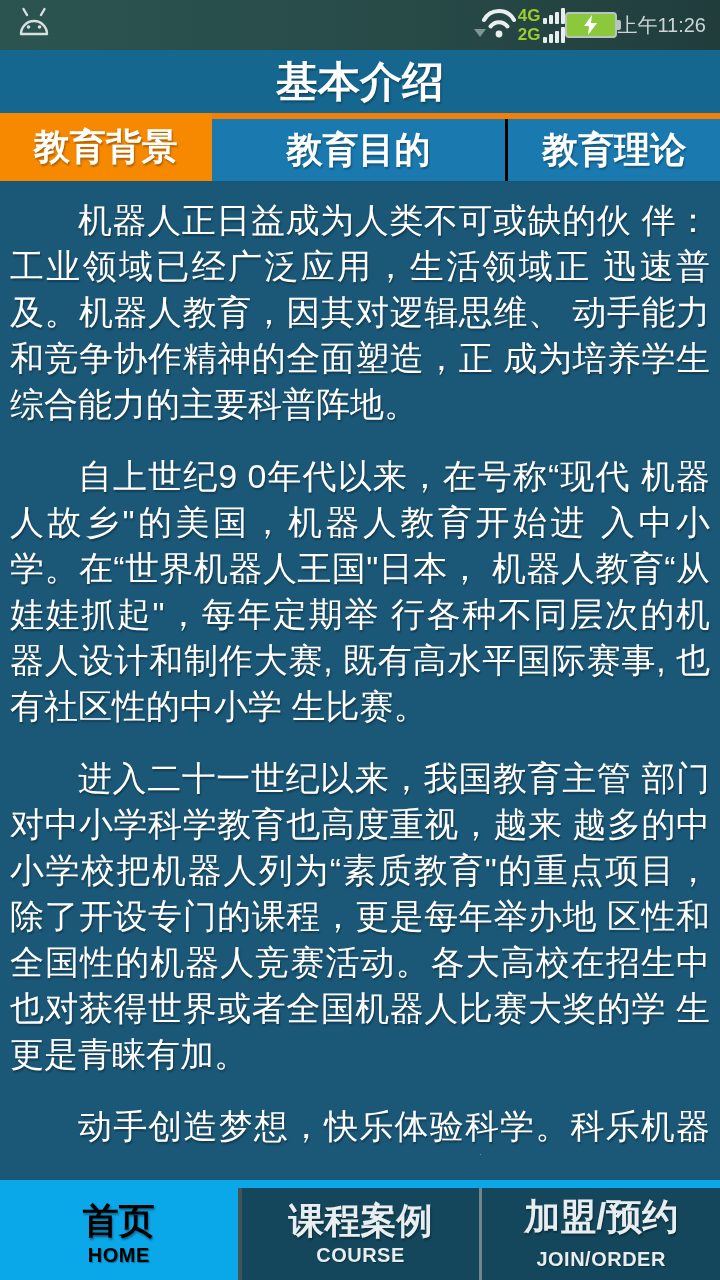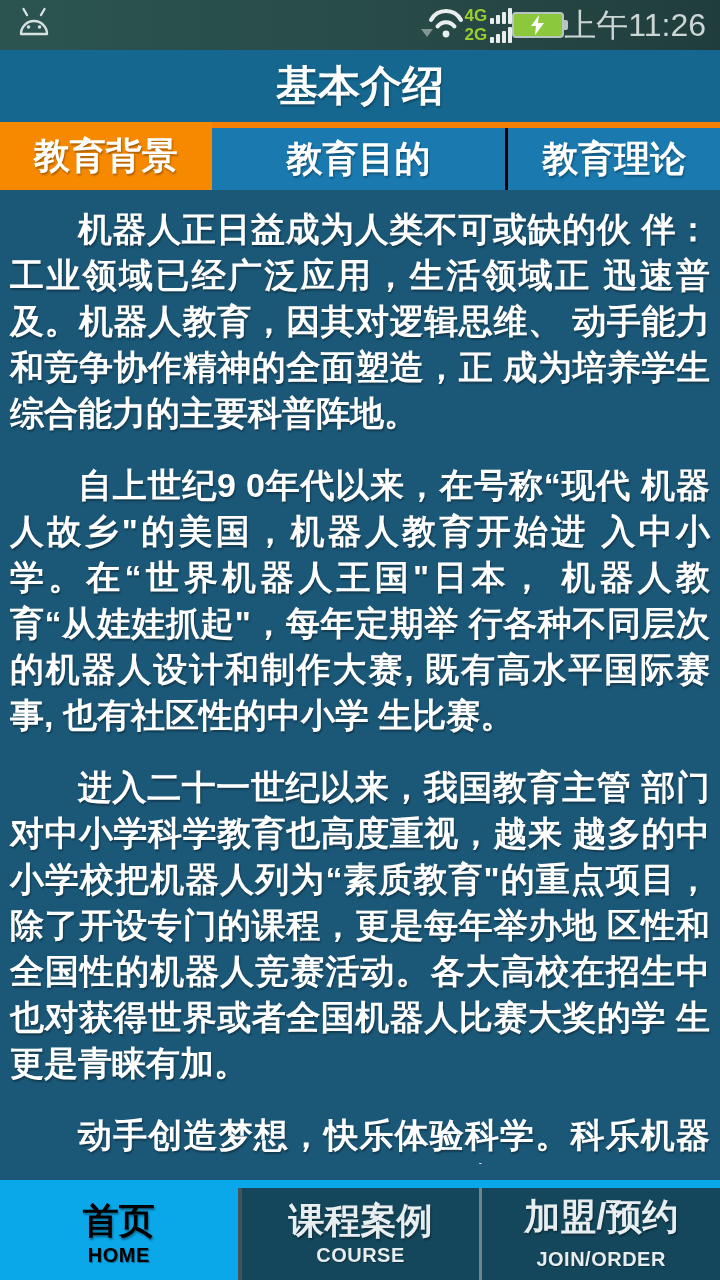--- a/index.html
+++ b/index.html
@@ -25,43 +25,42 @@
   .net-label{color:#9ccd2d;font-size:17px;font-weight:bold;line-height:1;}
   .bars{display:flex;align-items:flex-end;gap:2px;height:16px;}
   .bars i{display:block;width:4px;background:#e8eeee;border-radius:1px;}
   .bars i:nth-child(1){height:6px;}
   .bars i:nth-child(2){height:9px;}
   .bars i:nth-child(3){height:12px;}
   .bars i:nth-child(4){height:16px;}
   .battery{position:relative;width:52px;height:26px;background:#8cc83c;
     border:2px solid #b7c4c2;border-radius:4px;display:flex;align-items:center;justify-content:center;box-sizing:border-box;}
   .battery:after{content:"";position:absolute;right:-6px;top:6px;width:4px;height:10px;background:#b7c4c2;border-radius:0 2px 2px 0;}
-  .sb-time{color:#ccd6d5;font-size:32px;line-height:1;}
+  .sb-time{color:#ccd6d5;font-size:20px;line-height:1;}
 
   
-  .header{height:72px;background:#15678f;display:flex;align-items:center;justify-content:center;}
+  .header{height:63px;background:#15678f;display:flex;align-items:center;justify-content:center;}
   .header .title{color:#ffffff;font-size:42px;font-weight:bold;text-shadow:1px 2px 2px rgba(0,0,0,.3);}
 
   
   .tab-bar{position:relative;height:68px;display:flex;background:#1a7ab0;gap:41px;}
   .tab-bar:before{content:"";position:absolute;top:0;left:0;right:0;height:6px;background:#f57f04;z-index:1;}
   .tab{flex:1;display:flex;align-items:center;justify-content:center;
     color:#ffffff;font-size:36px;font-weight:bold;cursor:pointer;
     text-shadow:1px 2px 2px rgba(0,0,0,.3);box-sizing:border-box;padding-top:6px;}
   .tab.active{background:#f78900;position:relative;z-index:2;padding-top:0;}
   .tab.t3{border-left:3px solid #000000;}
 
   
   .content{height:974px;background:#1b5878;box-sizing:border-box;padding:16px 10px 0 10px;overflow:hidden;}
   .content p{
     margin:0 0 26px 0;color:#ffffff;font-size:34px;line-height:46px;
     text-indent:68px;text-align:justify;
     text-shadow:1px 2px 2px rgba(0,0,0,.35);
     word-break:break-all;
-    font-weight:bold;
   }
 
   
   .bottom-nav{position:absolute;left:0;bottom:0;width:720px;height:100px;background:#14475c;}
   .bottom-nav:before{content:"";position:absolute;top:0;left:0;right:0;height:8px;background:#0aa7e9;}
   .nav-items{position:absolute;top:8px;left:0;right:0;bottom:0;display:flex;}
   .nav-item{flex:1;display:flex;flex-direction:column;align-items:center;justify-content:center;
     color:#e8eef0;cursor:pointer;box-sizing:border-box;}
   .nav-item .cn{font-size:36px;font-weight:bold;line-height:1.1;text-shadow:1px 2px 2px rgba(0,0,0,.35);}
   .nav-item .en{font-size:20px;font-weight:bold;letter-spacing:.5px;margin-top:4px;text-shadow:1px 1px 1px rgba(0,0,0,.35);}

